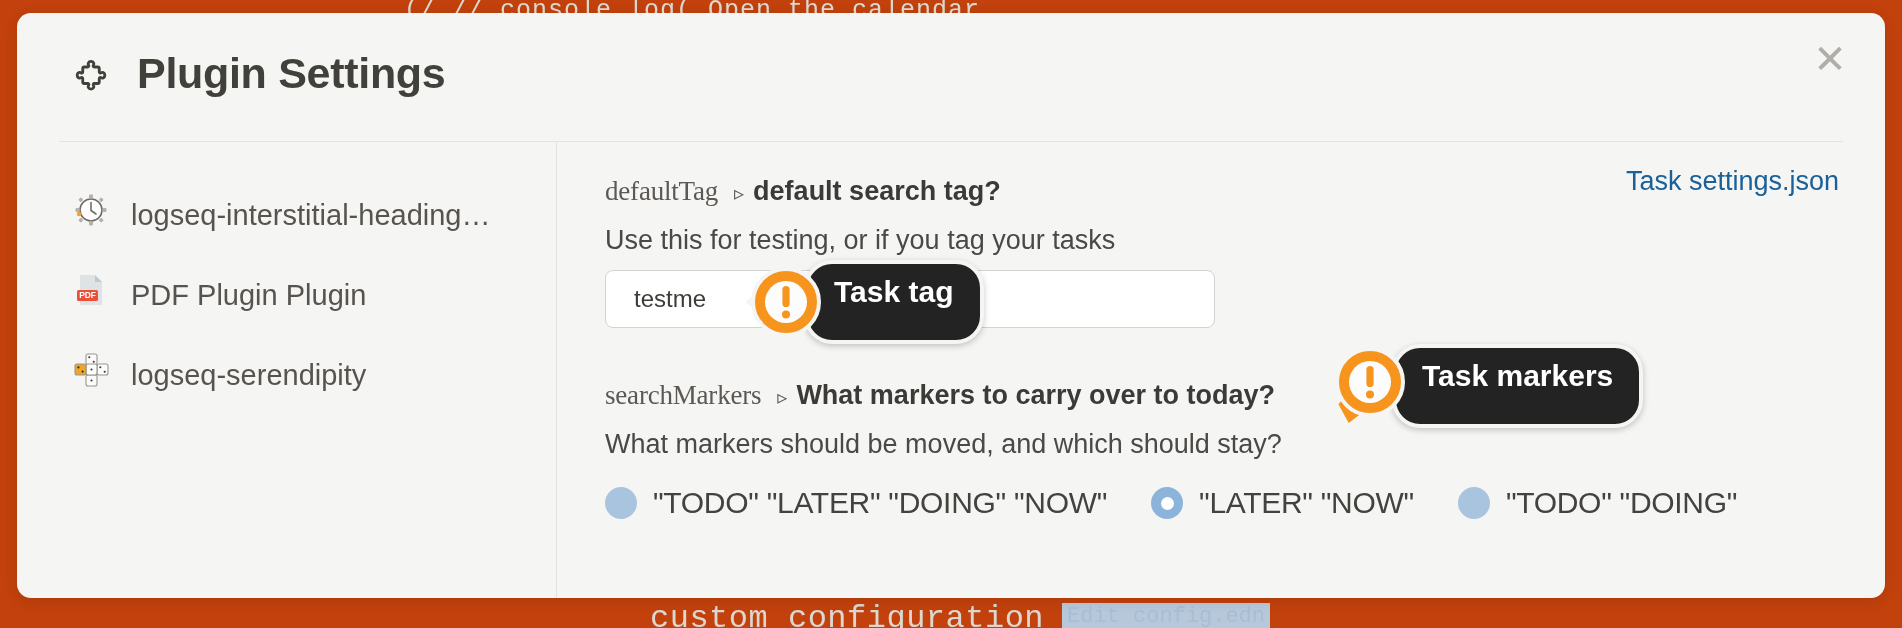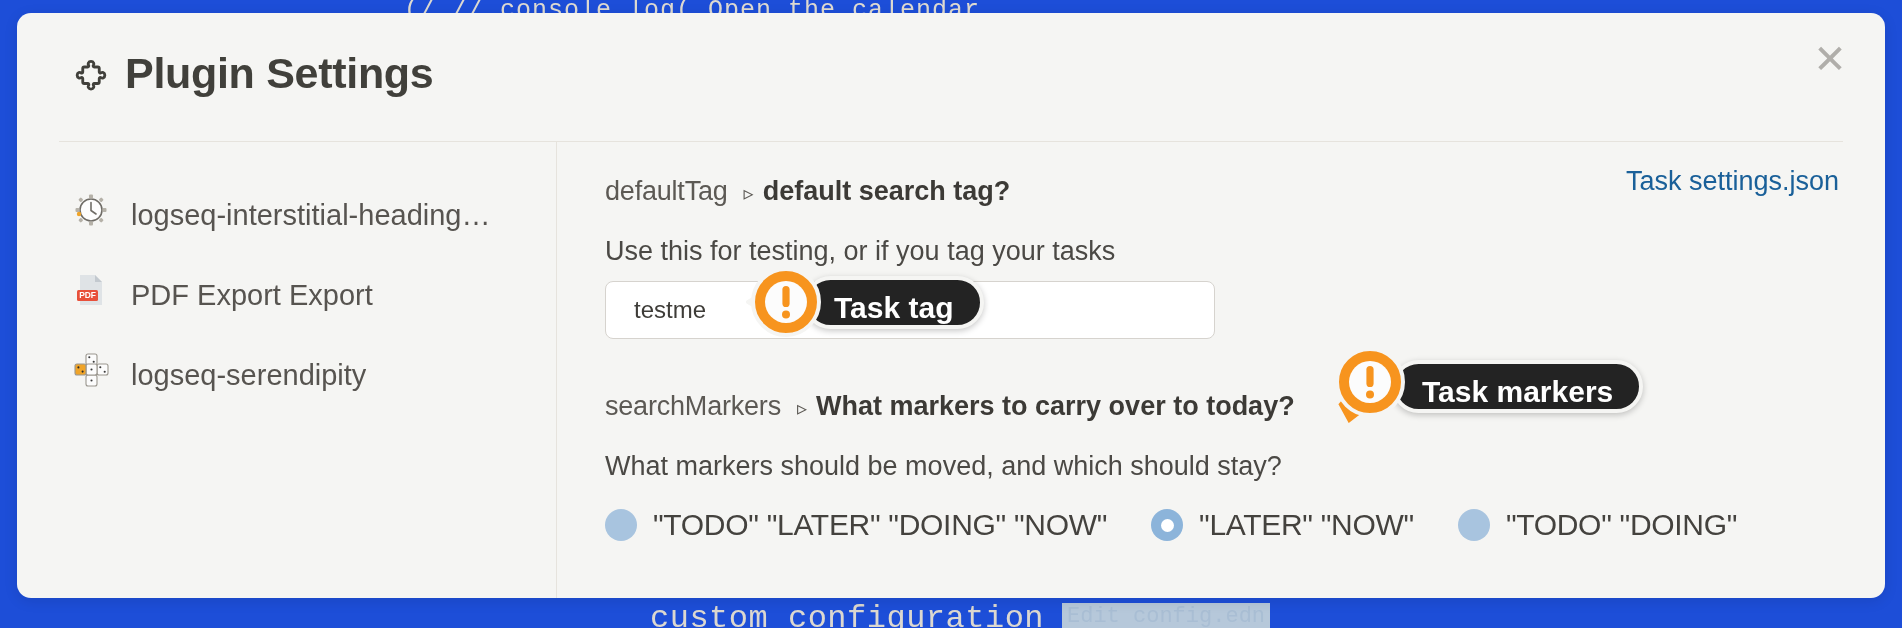--- a/index.html
+++ b/index.html
@@ -12,21 +12,21 @@
     overflow: hidden;
     background: #e9e6e0;
     font-family: "Liberation Sans", sans-serif;
     -webkit-font-smoothing: antialiased;
   }
 
   #stage {
     position: relative;
     width: 1902px;
     height: 628px;
-    background: #1d4ed8;
+    background: #c2410c;
   }
 
   
   .bg-text {
     position: absolute;
     font-family: "Liberation Mono", monospace;
     color: #dedad1;
     white-space: nowrap;
     user-select: none;
   }
@@ -72,21 +72,21 @@
   .modal-header {
     position: relative;
     height: 114px;
   }
   .title {
     position: absolute;
     left: 56px;
     top: 36px;
     display: flex;
     align-items: center;
-    gap: 16px;
+    gap: 28px;
     font-size: 43px;
     font-weight: bold;
     color: #41403b;
     letter-spacing: -0.3px;
   }
   .puzzle-icon {
     display: block;
     width: 36px;
     height: 36px;
     margin-top: 4px;
@@ -186,21 +186,21 @@
     text-decoration: none;
   }
 
   .setting-key-row {
     display: flex;
     align-items: baseline;
     gap: 16px;
     margin-top: 12px;
   }
   .key-name {
-    font-family: Liberation Sans, sans-serif;
+    font-family: Liberation Serif, serif;
     font-size: 27px;
     color: #5c5954;
     letter-spacing: -0.2px;
   }
   .key-desc {
     font-size: 27px;
     font-weight: bold;
     color: #3c3a36;
     display: flex;
     align-items: baseline;
@@ -208,21 +208,21 @@
   }
   .caret {
     font-size: 20px;
     color: #5c5954;
     font-weight: normal;
   }
 
   .setting-sub {
     font-size: 27px;
     color: #4b4945;
-    margin-top: 29px;
+    margin-top: 18px;
   }
 
   .text-input {
     margin-top: 14px;
     width: 610px;
     height: 58px;
     box-sizing: border-box;
     border: 1px solid #d6d3ce;
     border-radius: 8px;
     background: #ffffff;
@@ -288,21 +288,21 @@
     z-index: 3;
   }
   .callout-badge svg { display: block; }
   .callout-tip {
     position: relative;
     background: #232323;
     color: #ffffff;
     font-size: 30px;
     font-weight: bold;
     border-radius: 28px;
-    padding: 11px 26px 0;
+    padding: 11px 26px 31px;
     margin-left: -26px;
     white-space: nowrap;
     box-shadow: 0 2px 6px rgba(0,0,0,.22);
     border: 4px solid #f5f5f3;
     z-index: 2;
   }
   #callout-task-tag { left: 734px; top: 254px; }
   #callout-task-workflow { left: 1322px; top: 338px; }
 </style>
 </head>
@@ -357,21 +357,21 @@
 
         <div class="side-item">
           <span class="side-icon">
             <svg width="40" height="40" viewBox="0 0 40 40">
               <path d="M9 5h15l7 7v23H9z" fill="#dfe3e6"></path>
               <path d="M24 5l7 7h-7z" fill="#c3c9cf"></path>
               <rect x="6" y="20" width="21" height="11" rx="1.5" fill="#e8503a"></rect>
               <text x="16.5" y="28.4" font-family="Liberation Sans, sans-serif" font-size="8.4" font-weight="bold" fill="#fff" text-anchor="middle">PDF</text>
             </svg>
           </span>
-          <span class="side-label">PDF Export Export</span>
+          <span class="side-label">PDF Plugin Plugin</span>
         </div>
 
 
         <div class="side-item">
           <span class="side-icon">
             <svg width="40" height="40" viewBox="0 0 40 40">
               <g stroke="#9a968e" stroke-width="1.1">
                 <rect x="15" y="4" width="11" height="11" rx="2" fill="#fcfcfc"></rect>
                 <rect x="15" y="25" width="11" height="11" rx="2" fill="#fcfcfc"></rect>
                 <rect x="26" y="14" width="11" height="11" rx="2" fill="#fcfcfc"></rect>

